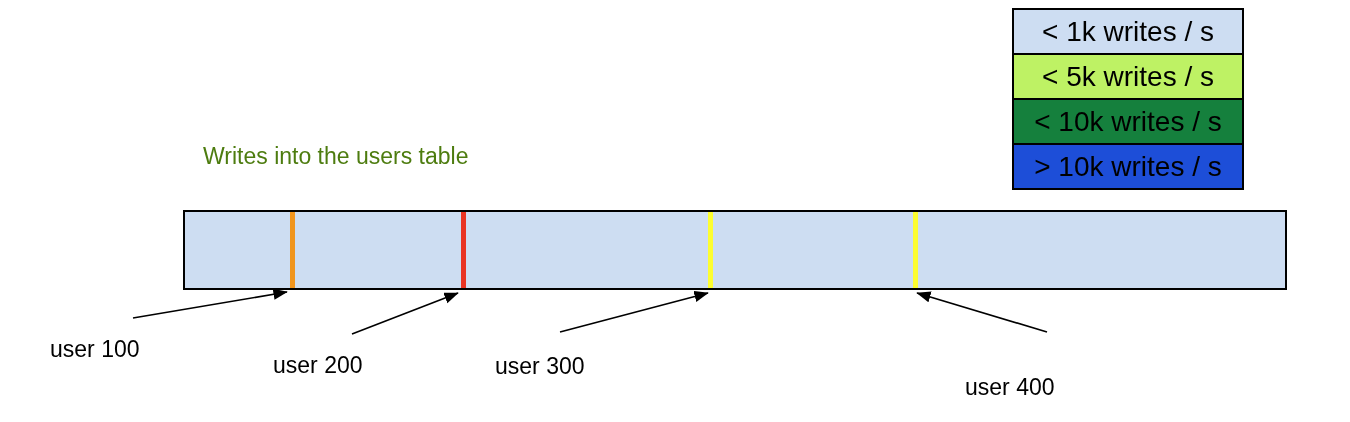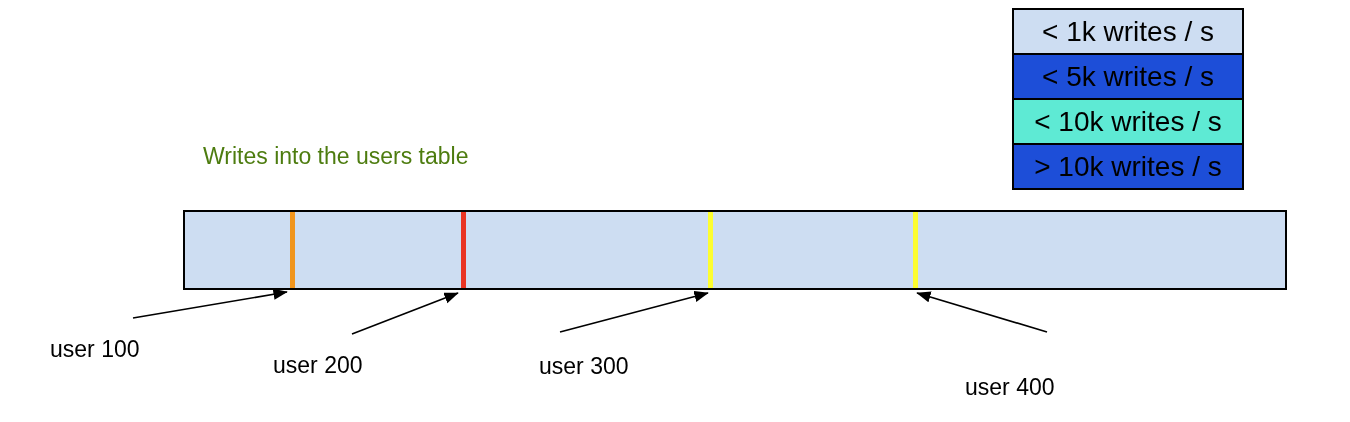--- a/index.html
+++ b/index.html
@@ -73,22 +73,22 @@
 </style>
 </head>
 <body>
 
 <div id="canvas">
 
   <div class="title">Writes into the users table</div>
 
   <div class="legend">
     <div class="legend-row" style="background-color: rgb(205, 221, 242);">&lt; 1k writes / s</div>
-    <div class="legend-row" style="background-color: #1d4ed8;">&lt; 5k writes / s</div>
-    <div class="legend-row" style="background-color: #5eead4;">&lt; 10k writes / s</div>
+    <div class="legend-row" style="background-color: #bef264;">&lt; 5k writes / s</div>
+    <div class="legend-row" style="background-color: #15803d;">&lt; 10k writes / s</div>
     <div class="legend-row" style="background-color: #1d4ed8;">&gt; 10k writes / s</div>
   </div>
 
   <div class="bar" style="background-color: rgb(205, 221, 242);">
     <div class="stripe" style="left: 105px; background-color: rgb(240, 149, 30);"></div>
     <div class="stripe" style="left: 276px; background-color: rgb(233, 51, 35);"></div>
     <div class="stripe" style="left: 523px; background-color: rgb(253, 253, 48);"></div>
     <div class="stripe" style="left: 728px; background-color: rgb(253, 253, 48);"></div>
   </div>
 
@@ -99,16 +99,16 @@
       </marker>
     </defs>
     <line x1="133" y1="318" x2="287" y2="292" stroke="#000000" stroke-width="1.6" marker-end="url(#ah)"></line>
     <line x1="352" y1="334" x2="458" y2="293" stroke="#000000" stroke-width="1.6" marker-end="url(#ah)"></line>
     <line x1="560" y1="332" x2="708" y2="293" stroke="#000000" stroke-width="1.6" marker-end="url(#ah)"></line>
     <line x1="1047" y1="332" x2="917" y2="293" stroke="#000000" stroke-width="1.6" marker-end="url(#ah)"></line>
   </svg>
 
   <div class="user-label" style="left: 50px; top: 336px;">user 100</div>
   <div class="user-label" style="left: 273px; top: 352px;">user 200</div>
-  <div class="user-label" style="left: 495px; top: 353px; margin-left: 44px;">user 300</div>
+  <div class="user-label" style="left: 495px; top: 353px;">user 300</div>
   <div class="user-label" style="left: 965px; top: 374px;">user 400</div>
 
 </div>
 
 </body></html>

